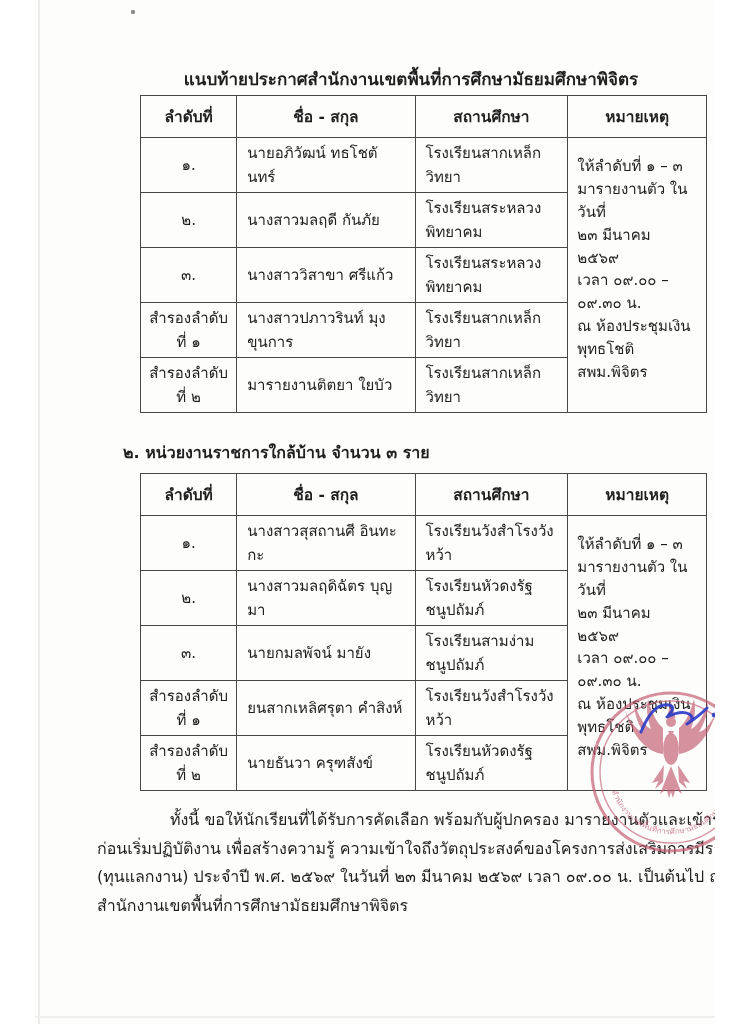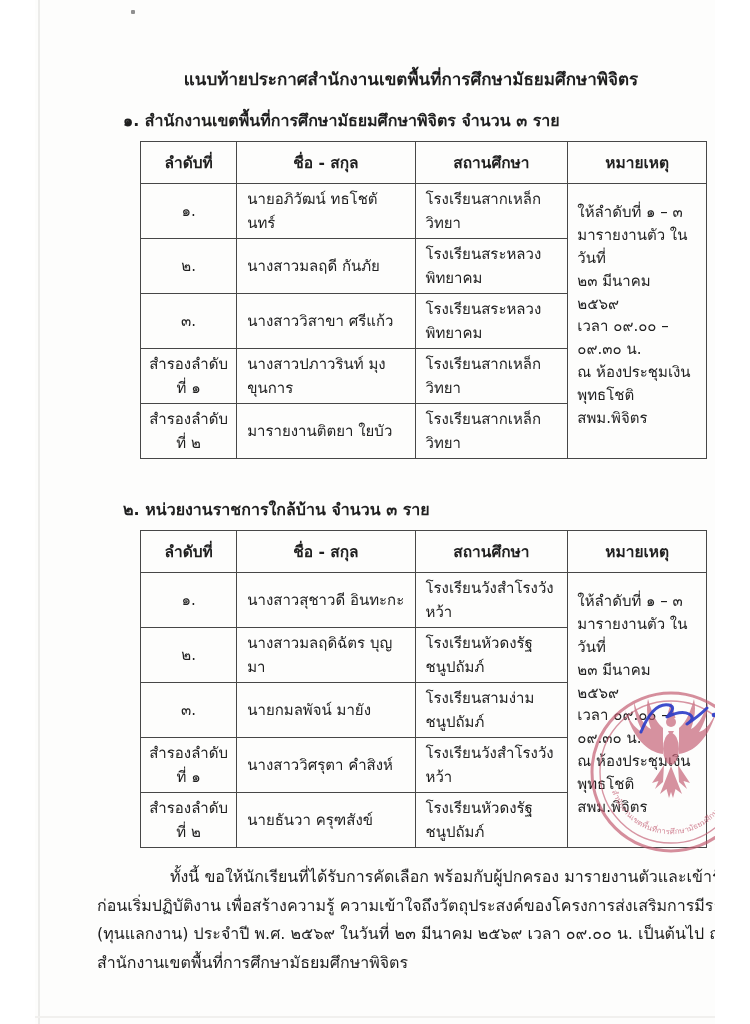--- a/index.html
+++ b/index.html
@@ -38,21 +38,20 @@
   <div class="scan-edge-left"></div>
   <div class="scan-edge-bottom"></div>
   <div class="scan-speck"></div>
 
   <div class="content">
 
     <div class="title-block">
       <div class="line">แนบท้ายประกาศสำนักงานเขตพื้นที่การศึกษามัธยมศึกษาพิจิตร</div>
     </div>
 
-    <div class="section-heading">๑. สำนักงานเขตพื้นที่การศึกษามัธยมศึกษาพิจิตร จำนวน ๓ ราย</div>
 
     <table class="roster">
       <colgroup>
           <col class="c-no">
           <col class="c-name">
           <col class="c-school">
           <col class="c-remark">
         </colgroup>
       <tbody>
           <tr>
@@ -88,60 +87,60 @@
         <td>โรงเรียนสากเหล็กวิทยา</td>
       </tr>
       <tr>
         <td class="cell-no">สำรองลำดับที่ ๒</td>
         <td>มารายงานติตยา ใยบัว</td>
         <td>โรงเรียนสากเหล็กวิทยา</td>
       </tr>
     </tbody>
       </table>
 
-    <div class="section-heading" style="margin-top:38px;">๒. หน่วยงานราชการใกล้บ้าน จำนวน ๓ ราย</div>
+    <div class="section-heading" style="margin-top:27px;">๒. หน่วยงานราชการใกล้บ้าน จำนวน ๓ ราย</div>
 
     <table class="roster">
       <colgroup>
           <col class="c-no">
           <col class="c-name">
           <col class="c-school">
           <col class="c-remark">
         </colgroup>
       <tbody>
           <tr>
         <th>ลำดับที่</th>
         <th>ชื่อ - สกุล</th>
         <th>สถานศึกษา</th>
         <th>หมายเหตุ</th>
       </tr>
       <tr>
         <td class="cell-no">๑.</td>
-        <td>นางสาวสุชาวดี อินทะกะ</td>
+        <td>นางสาวสุสถานศี อินทะกะ</td>
         <td>โรงเรียนวังสำโรงวังหว้า</td>
         <td class="cell-remark" rowspan="5">ให้ลำดับที่ ๑ – ๓
 มารายงานตัว ในวันที่
 ๒๓ มีนาคม ๒๕๖๙
 เวลา ๐๙.๐๐ – ๐๙.๓๐ น.
 ณ ห้องประชุมเงินพุทธโชติ
 สพม.พิจิตร</td>
       </tr>
       <tr>
         <td class="cell-no">๒.</td>
         <td>นางสาวมลฤดิฉัตร บุญมา</td>
         <td>โรงเรียนหัวดงรัฐชนูปถัมภ์</td>
       </tr>
       <tr>
         <td class="cell-no">๓.</td>
         <td>นายกมลพัจน์ มายัง</td>
         <td>โรงเรียนสามง่ามชนูปถัมภ์</td>
       </tr>
       <tr>
         <td class="cell-no">สำรองลำดับที่ ๑</td>
-        <td>นางสาววิศรุตา คำสิงห์</td>
+        <td>ยนสากเหลิศรุตา คำสิงห์</td>
         <td>โรงเรียนวังสำโรงวังหว้า</td>
       </tr>
       <tr>
         <td class="cell-no">สำรองลำดับที่ ๒</td>
         <td>นายธันวา ครุฑสังข์</td>
         <td>โรงเรียนหัวดงรัฐชนูปถัมภ์</td>
       </tr>
     </tbody>
       </table>
 

